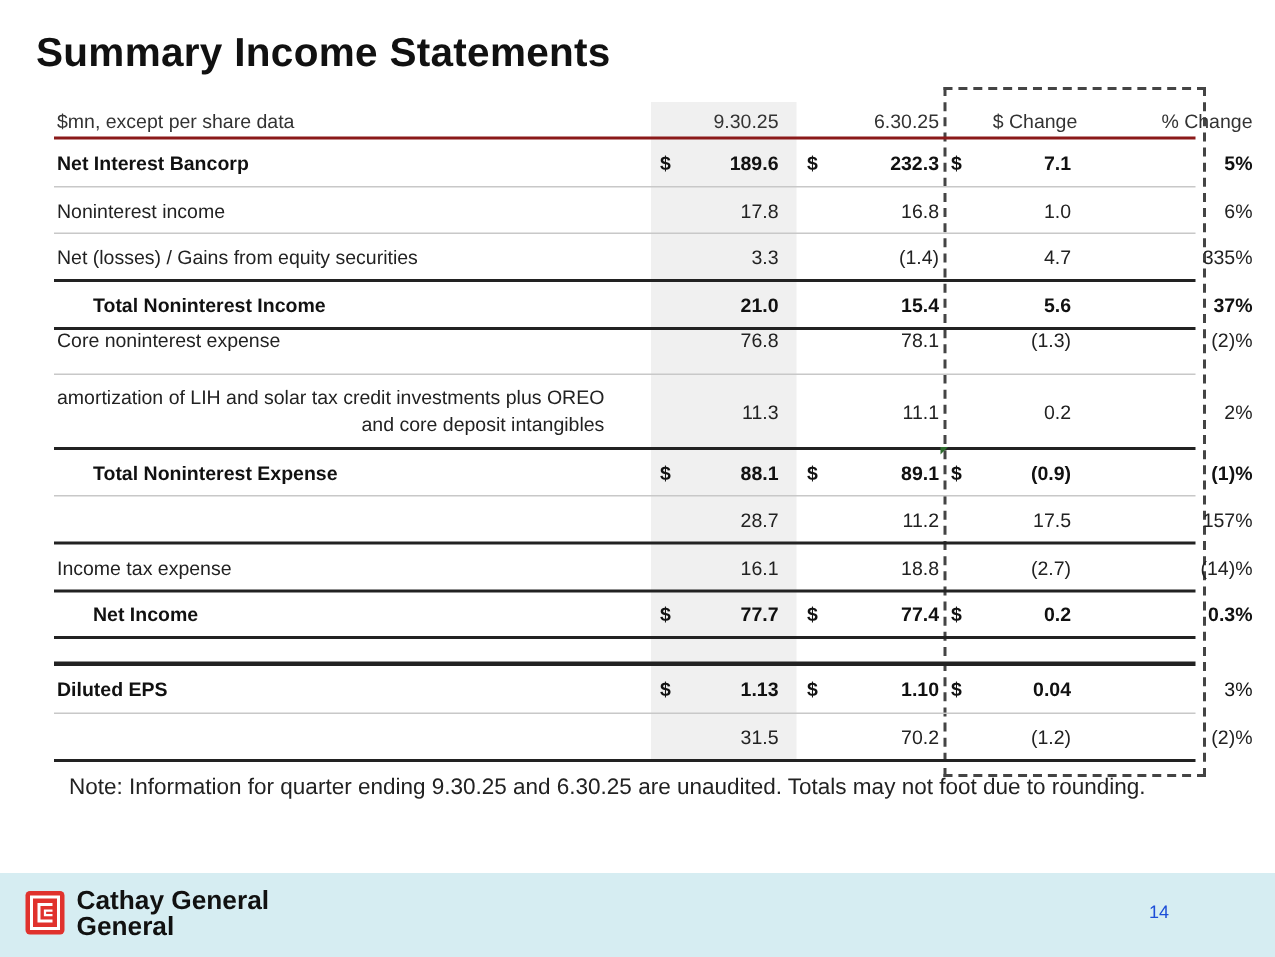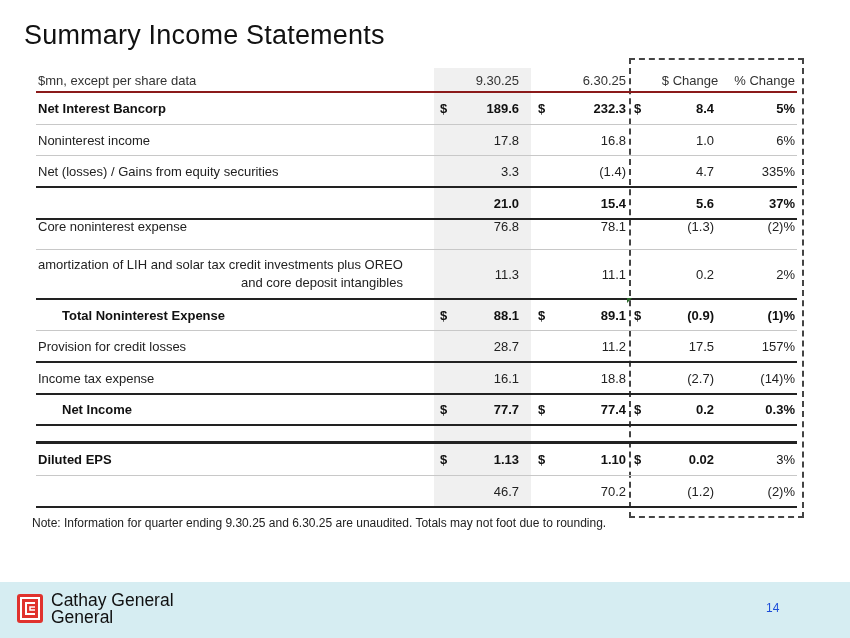--- a/index.html
+++ b/index.html
@@ -1,43 +1,43 @@
 <!DOCTYPE html>
 <html><head>
 <meta charset="utf-8">
 <style>
   html, body { margin:0; padding:0; }
   body { width:850px; height:638px; position:relative; background:#ffffff; overflow:hidden;
          font-family:"Liberation Sans", sans-serif; color:#222; }
-  .title { position:absolute; left:24px; top:20px; font-size:27px; font-weight:normal; color:#111; letter-spacing:0.2px; }
+  .title { position:absolute; left:24px; top:20px; font-size:27px; font-weight:bold; color:#111; letter-spacing:0.2px; }
   .table { position:absolute; left:36px; top:68px; width:761px; }
   .graycol { position:absolute; left:434px; top:68px; width:97px; height:439px; background:#f0f0f0; }
   .row { position:absolute; left:0; width:761px; display:flex; align-items:center; font-size:13px; }
   .row .label { position:absolute; left:2px; }
   .row.indent .label { left:26px; }
   .row.bold { font-weight:bold; color:#111; }
   .cell { position:absolute; text-align:right; }
   .c1d { left:404px; width:14px; text-align:left; }
   .c1 { left:418px; width:65px; }
   .c2d { left:502px; width:14px; text-align:left; }
   .c2 { left:516px; width:74px; }
   .c3d { left:598px; width:14px; text-align:left; }
   .c3 { left:612px; width:66px; }
-  .c4 { left:680px; width:79px; }
+  .c4 { left:720px; width:79px; }
   .hdr { top:0; height:24px; color:#333; }
   .redline { position:absolute; left:36px; top:91px; width:761px; height:2px; background:#8b1a1a; }
   .hline { position:absolute; left:36px; width:761px; height:1px; background:#c8c8c8; }
   .hline.dark { height:2px; background:#222; }
   .hline.thick { height:3px; background:#222; }
   .dashbox { position:absolute; left:629px; top:58px; width:175px; height:460px; border:2px dashed #444; border-left:none; box-sizing:border-box; }
   .dashleft { position:absolute; left:629px; top:58px; width:0; height:460px; border-left:2px dashed #444; }
-  .note { position:absolute; left:32px; top:516px; font-size:12px; color:#222; }
+  .note { position:absolute; left:46px; top:516px; font-size:15px; color:#222; }
   .footer { position:absolute; left:0; top:582px; width:850px; height:56px; background:#d6edf2; }
   .logo-mark { position:absolute; left:17px; top:594px; width:26px; height:29px; background:#e0322d; border-radius:3px; }
-  .logo-text { position:absolute; left:51px; top:592px; font-size:17.5px; font-weight:normal; line-height:17px; color:#111; }
+  .logo-text { position:absolute; left:51px; top:592px; font-size:17.5px; font-weight:bold; line-height:17px; color:#111; }
   .pagenum { position:absolute; left:766px; top:601px; font-size:12px; color:#1d4ed8; }
   .greentick { position:absolute; left:627px; top:298px; width:0; height:0; border-left:5px solid #2d6b2d; border-bottom:5px solid transparent; }
 </style>
 </head>
 <body>
 
 <div class="title">Summary Income Statements</div>
 
 <div class="graycol"></div>
 
@@ -54,41 +54,42 @@
     <span class="cell c4">% Change</span>
   </div>
 
   <div class="row bold" style="top:24px;height:32px;">
     <span class="label">Net Interest Bancorp</span>
     <span class="cell c1d">$</span>
     <span class="cell c1">189.6</span>
     <span class="cell c2d">$</span>
     <span class="cell c2">232.3</span>
     <span class="cell c3d">$</span>
-    <span class="cell c3">8.4</span>
+    <span class="cell c3">7.1</span>
     <span class="cell c4">5%</span>
   </div>
 
   <div class="row" style="top:56px;height:32px;">
     <span class="label">Noninterest income</span>
     <span class="cell c1">17.8</span>
     <span class="cell c2">16.8</span>
     <span class="cell c3">1.0</span>
     <span class="cell c4">6%</span>
   </div>
 
   <div class="row" style="top:88px;height:31px;">
     <span class="label">Net (losses) / Gains from equity securities</span>
     <span class="cell c1">3.3</span>
     <span class="cell c2">(1.4)</span>
     <span class="cell c3">4.7</span>
     <span class="cell c4">335%</span>
   </div>
 
   <div class="row bold indent" style="top:119px;height:32px;">
+    <span class="label">Total Noninterest Income</span>
     <span class="cell c1">21.0</span>
     <span class="cell c2">15.4</span>
     <span class="cell c3">5.6</span>
     <span class="cell c4">37%</span>
   </div>
 
   <div class="row" style="top:151px;height:15px;">
     <span class="label">Core noninterest expense</span>
     <span class="cell c1">76.8</span>
     <span class="cell c2">78.1</span>
@@ -112,21 +113,20 @@
     <span class="cell c1d">$</span>
     <span class="cell c1">88.1</span>
     <span class="cell c2d">$</span>
     <span class="cell c2">89.1</span>
     <span class="cell c3d">$</span>
     <span class="cell c3">(0.9)</span>
     <span class="cell c4">(1)%</span>
   </div>
 
   <div class="row" style="top:263px;height:31px;">
-    <span class="label">Provision for credit losses</span>
     <span class="cell c1">28.7</span>
     <span class="cell c2">11.2</span>
     <span class="cell c3">17.5</span>
     <span class="cell c4">157%</span>
   </div>
 
   <div class="row" style="top:294px;height:32px;">
     <span class="label">Income tax expense</span>
     <span class="cell c1">16.1</span>
     <span class="cell c2">18.8</span>
@@ -145,26 +145,26 @@
     <span class="cell c4">0.3%</span>
   </div>
 
   <div class="row bold" style="top:375px;height:33px;">
     <span class="label">Diluted EPS</span>
     <span class="cell c1d">$</span>
     <span class="cell c1">1.13</span>
     <span class="cell c2d">$</span>
     <span class="cell c2">1.10</span>
     <span class="cell c3d">$</span>
-    <span class="cell c3">0.02</span>
+    <span class="cell c3">0.04</span>
     <span class="cell c4" style="font-weight:normal;">3%</span>
   </div>
 
   <div class="row" style="top:408px;height:31px;">
-    <span class="cell c1">46.7</span>
+    <span class="cell c1">31.5</span>
     <span class="cell c2">70.2</span>
     <span class="cell c3">(1.2)</span>
     <span class="cell c4">(2)%</span>
   </div>
 </div>
 
 <div class="redline"></div>
 <div class="hline" style="top:124px;"></div>
 <div class="hline" style="top:155px;"></div>
 <div class="hline dark" style="top:186px;"></div>

